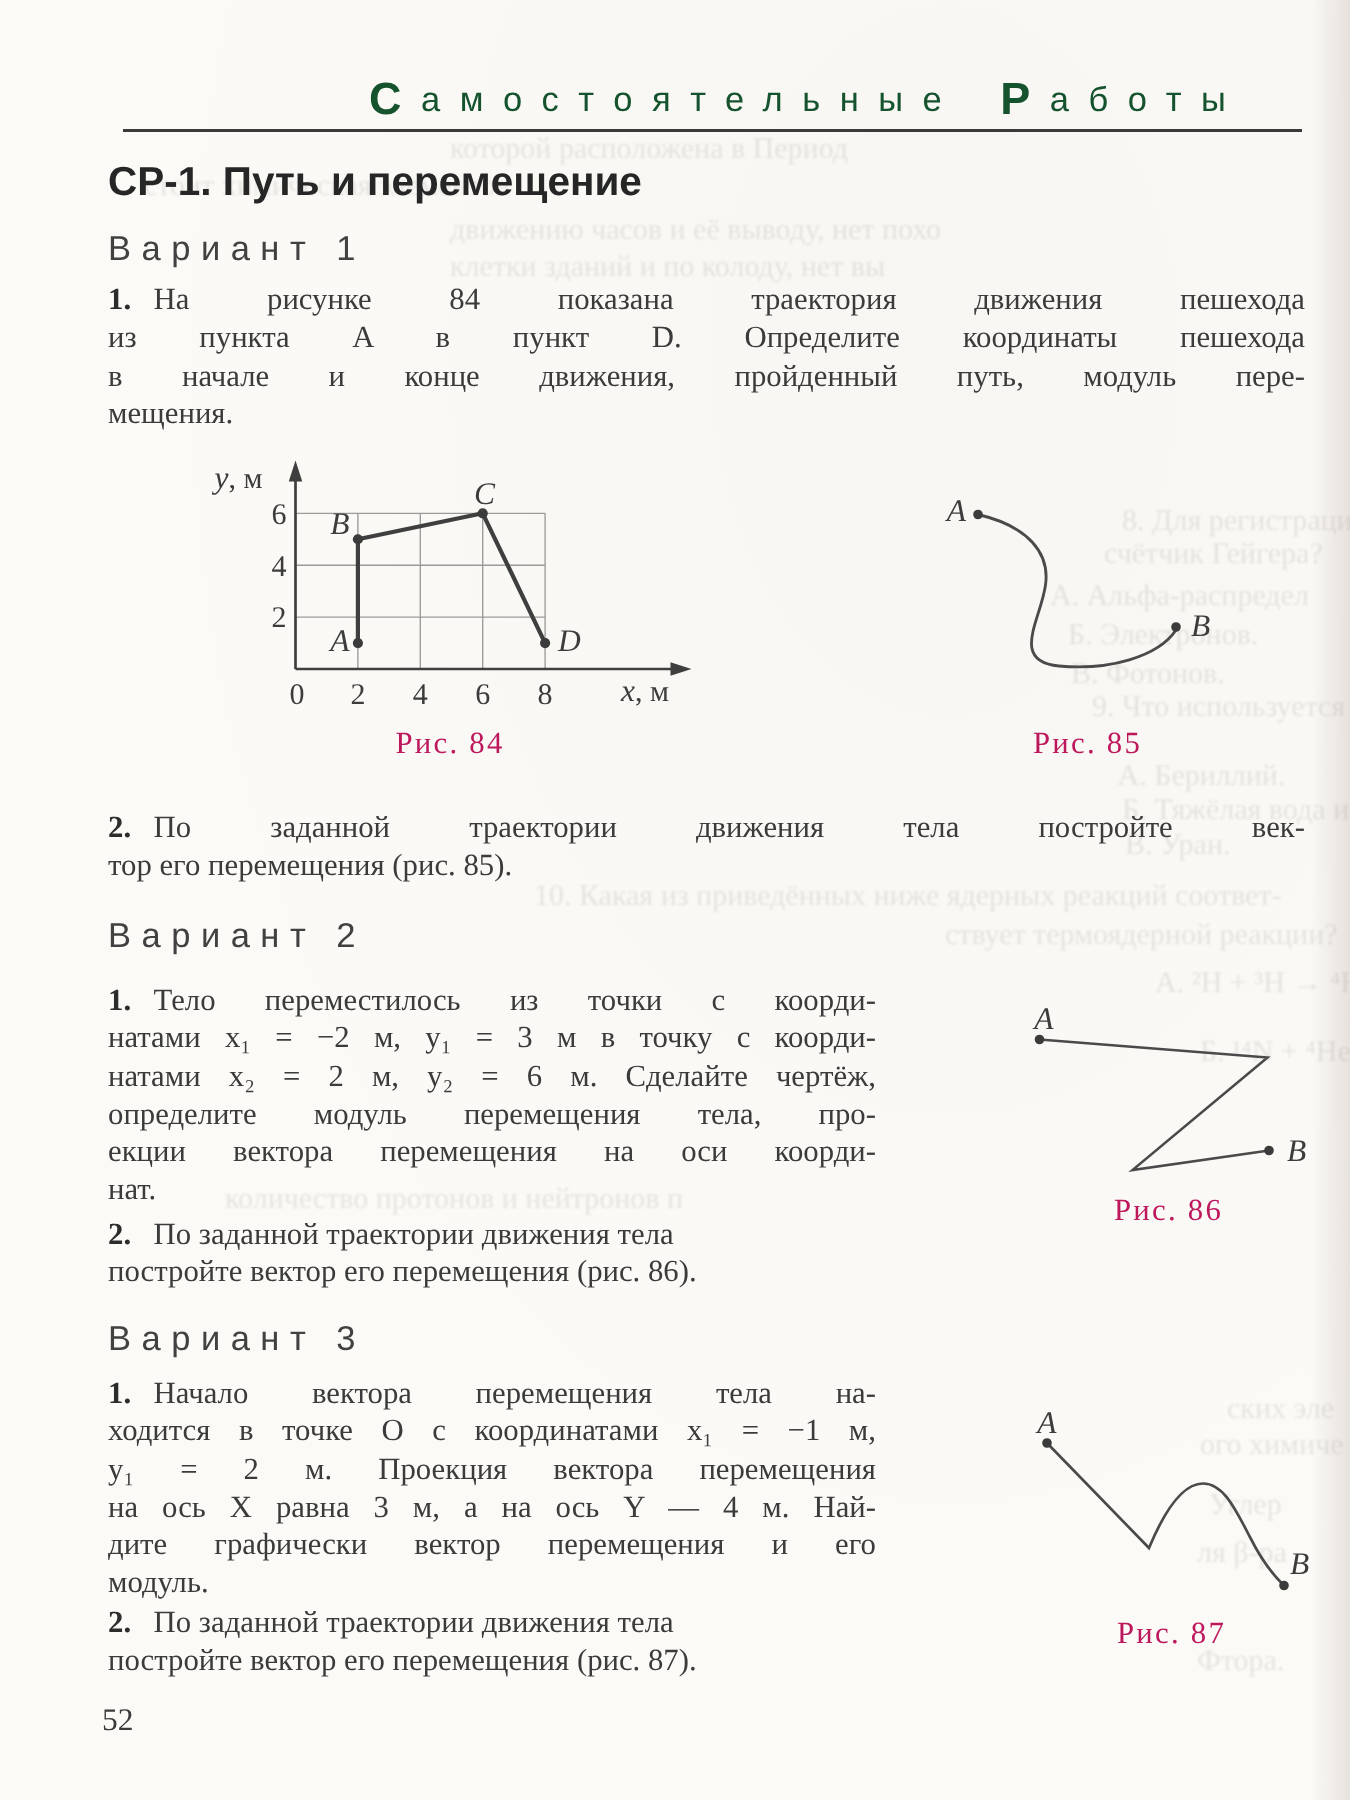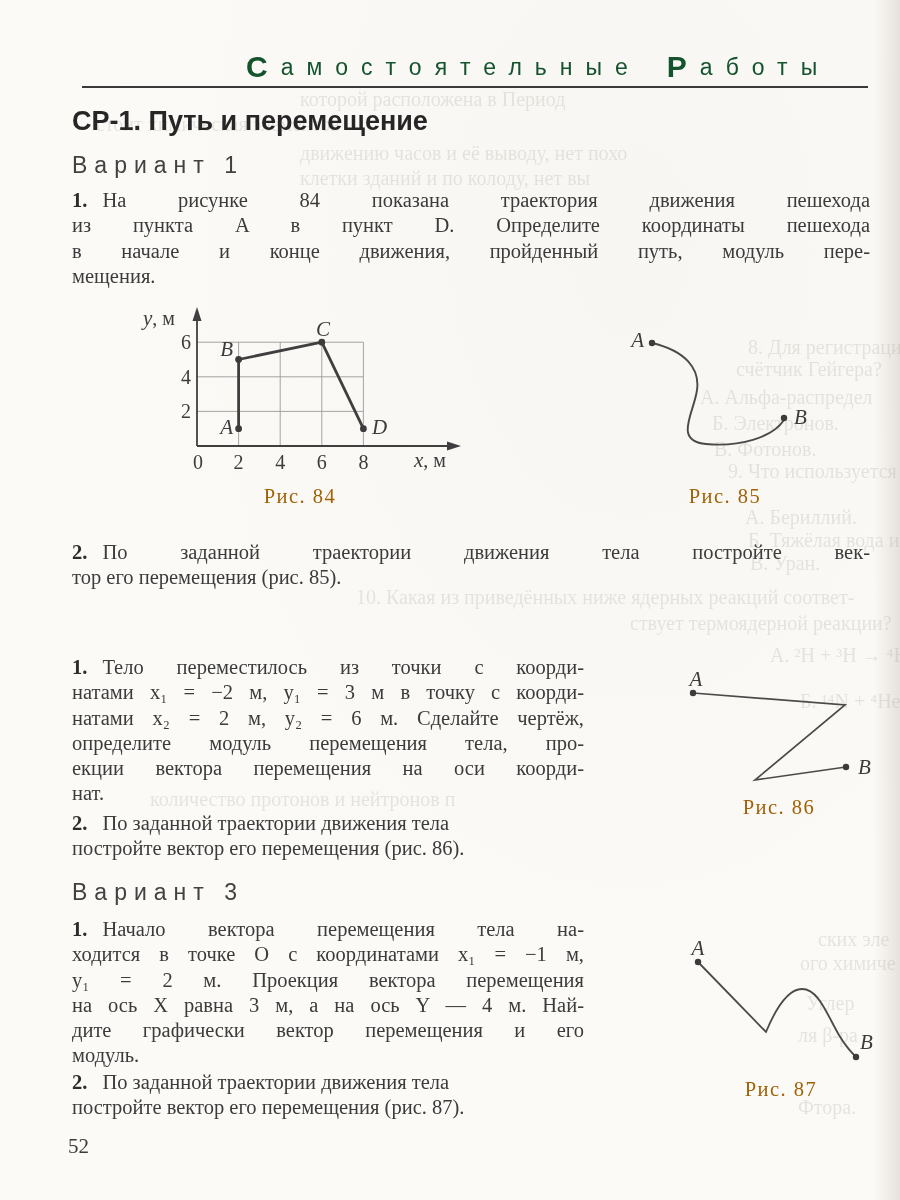--- a/index.html
+++ b/index.html
@@ -31,21 +31,21 @@
   .para .line{display:block;height:25.3px;line-height:25.3px;white-space:nowrap;}
   .para.justified .line{text-align:justify;text-align-last:justify;white-space:normal;}
   .para.justified .line:last-child{text-align-last:left;}
   .pnum{font-weight:bold;color:#2c2c2c;margin-right:15px;}
 
   .wide{left:72px;width:798px;}
   .narrow{left:72px;width:512px;}
   .ragged{left:72px;width:560px;}
 
   
-  .fig-caption{text-align:center;font-size:20.5px;letter-spacing:1.5px;color:#a16207;}
+  .fig-caption{text-align:center;font-size:20.5px;letter-spacing:1.5px;color:#be185d;}
   svg text{font-family:"Liberation Serif", serif;fill:#3c3c3c;}
   .pt-label{font-style:italic;font-size:21px;}
   .tick{font-size:20px;}
   .ax-var{font-style:italic;font-size:21px;}
   .ax-unit{font-size:20px;}
 
   .page-number{left:68px;top:1134px;font-size:21px;color:#3b3b3b;}
 
   
   #bleed-layer span{position:absolute;font-family:"Liberation Serif", serif;
@@ -151,20 +151,21 @@
     <text class="pt-label" x="644" y="347" text-anchor="end">A</text>
     <text class="pt-label" x="794" y="424" text-anchor="start">B</text>
   </svg>
   <div class="abs fig-caption" style="left:625px;top:485px;width:200px;">Рис. 85</div>
 
   <div class="abs para justified wide" style="top:540px;">
     <span class="line"><b class="pnum">2.</b><span>По заданной траектории движения тела постройте век-</span></span>
     <span class="line">тор его перемещения (рис. 85).</span>
   </div>
 
+  <div class="abs variant-heading" style="top:610px;">Вариант 2</div>
 
   <div class="abs para justified narrow" style="top:655px;">
     <span class="line"><b class="pnum">1.</b><span>Тело переместилось из точки с коорди-</span></span>
     <span class="line">натами x₁ = −2 м, y₁ = 3 м в точку с коорди-</span>
     <span class="line">натами x₂ = 2 м, y₂ = 6 м. Сделайте чертёж,</span>
     <span class="line">определите модуль перемещения тела, про-</span>
     <span class="line">екции вектора перемещения на оси коорди-</span>
     <span class="line">нат.</span>
   </div>
 

